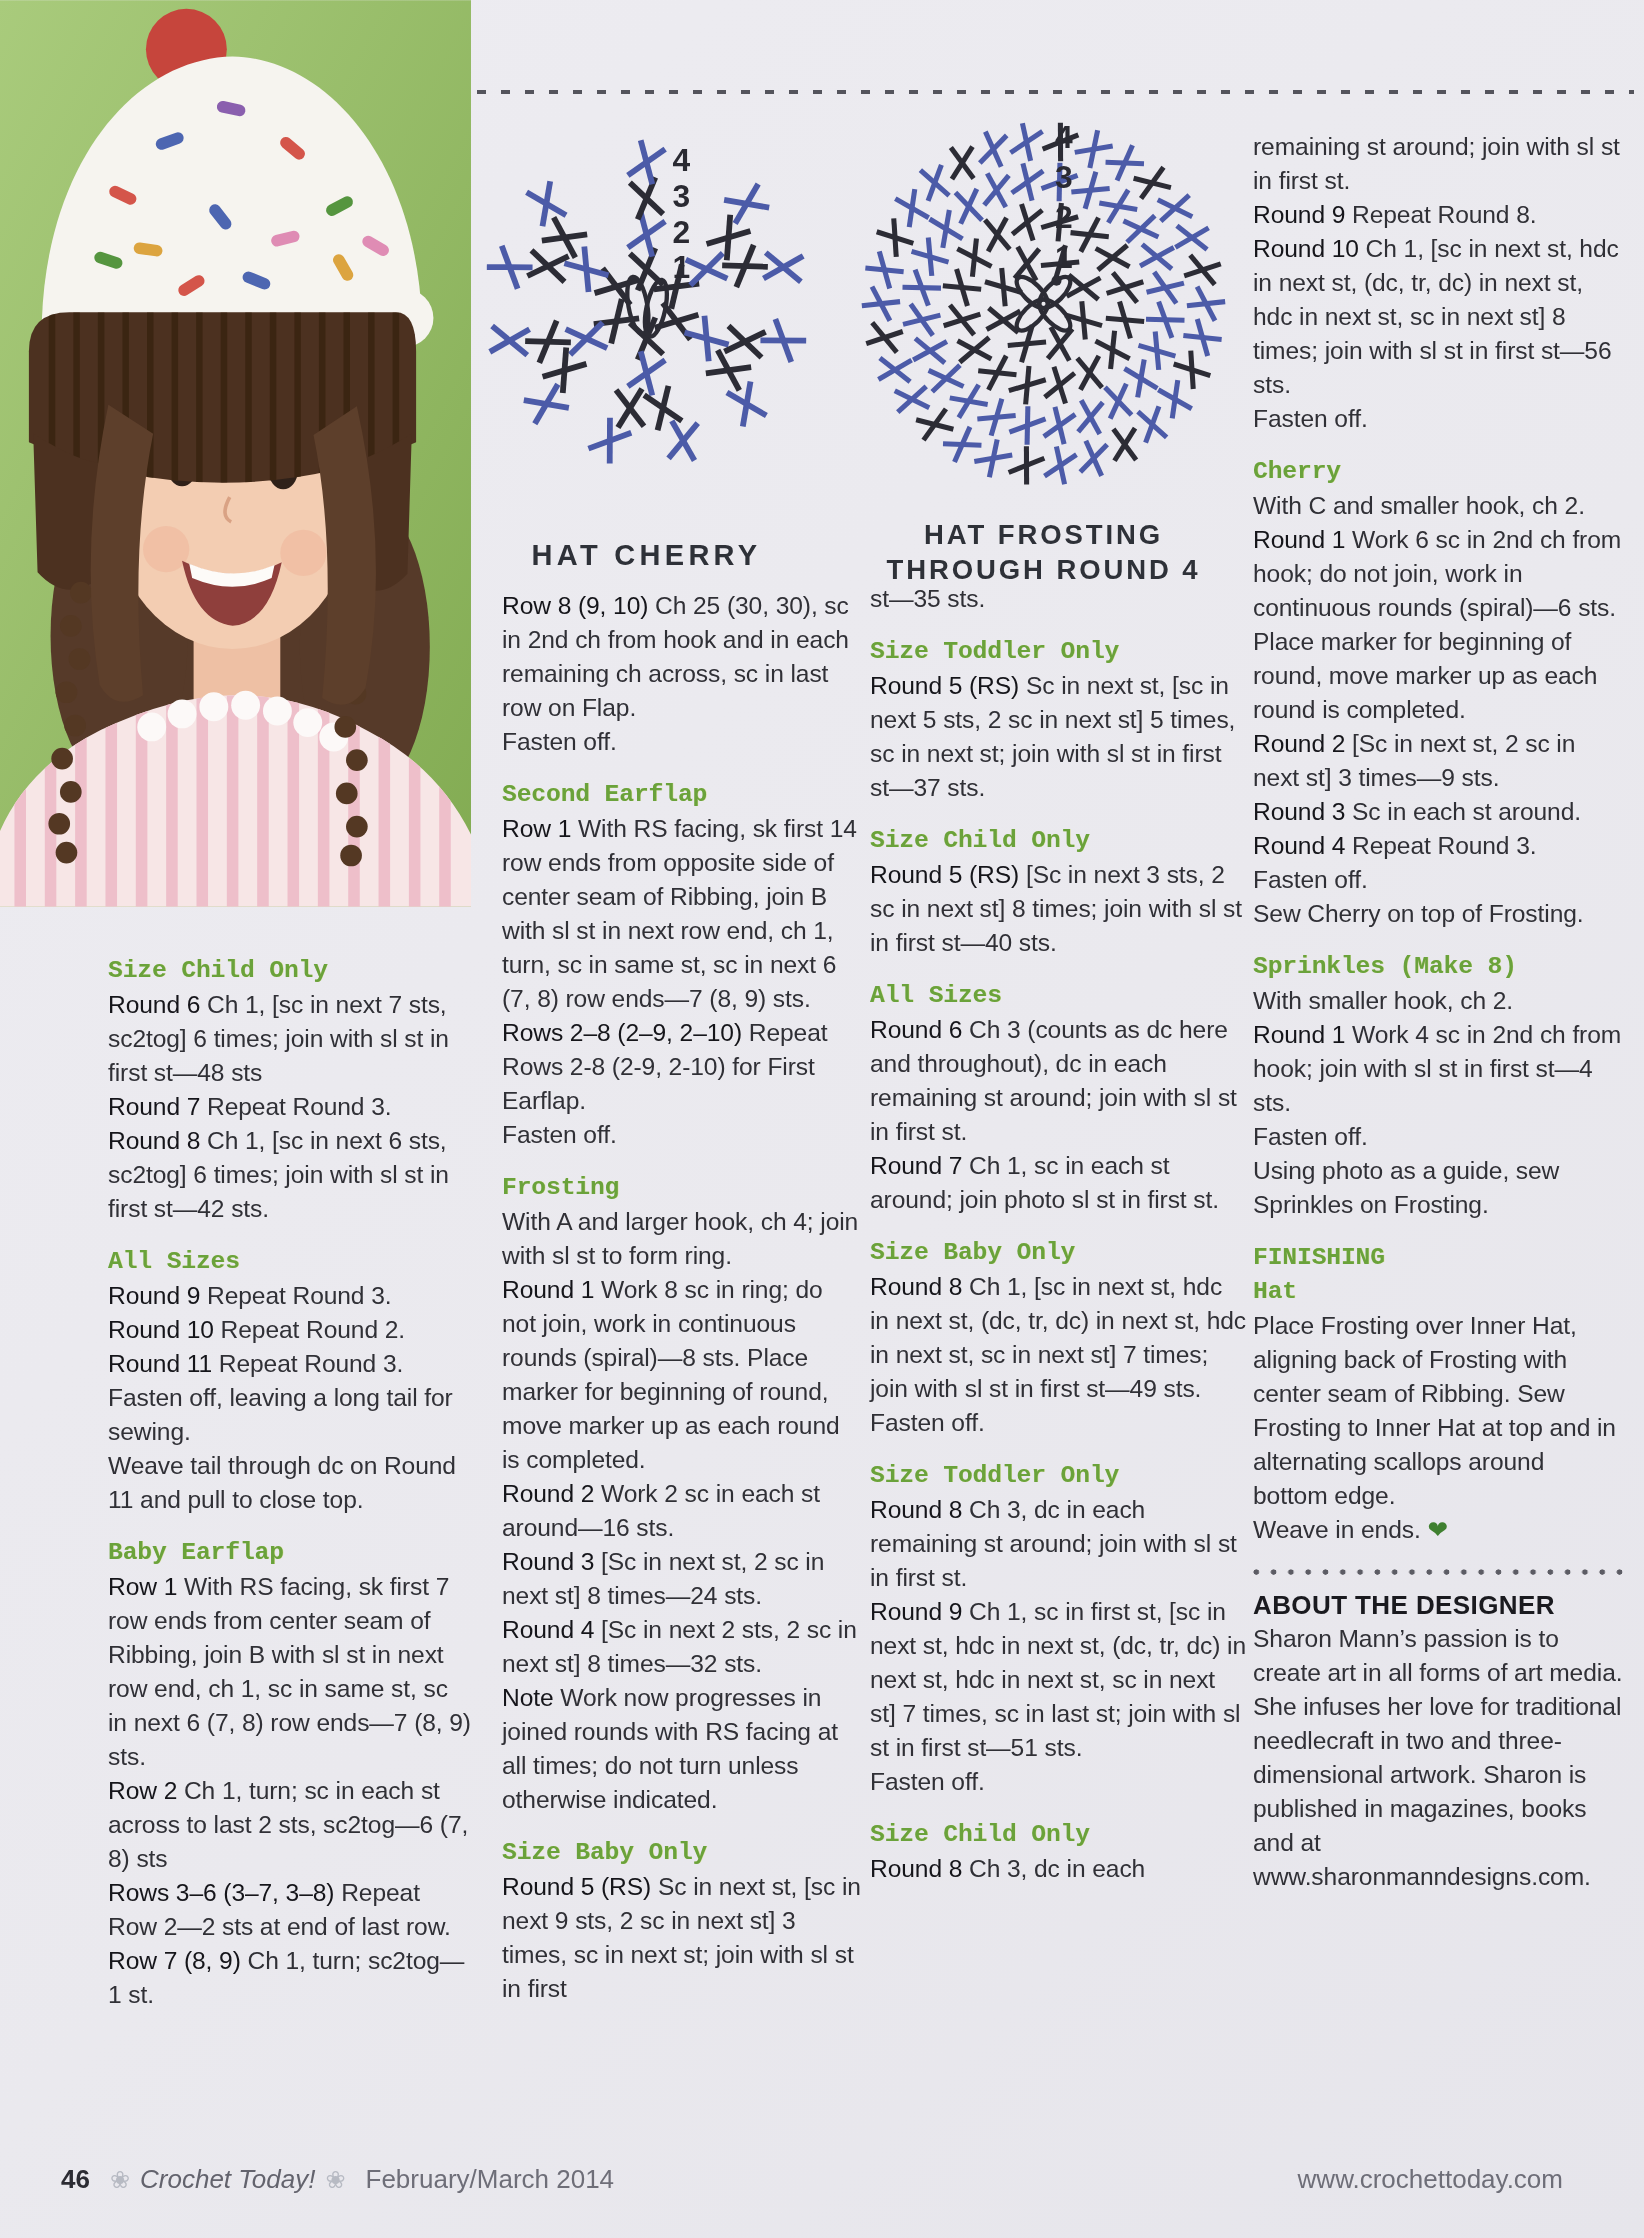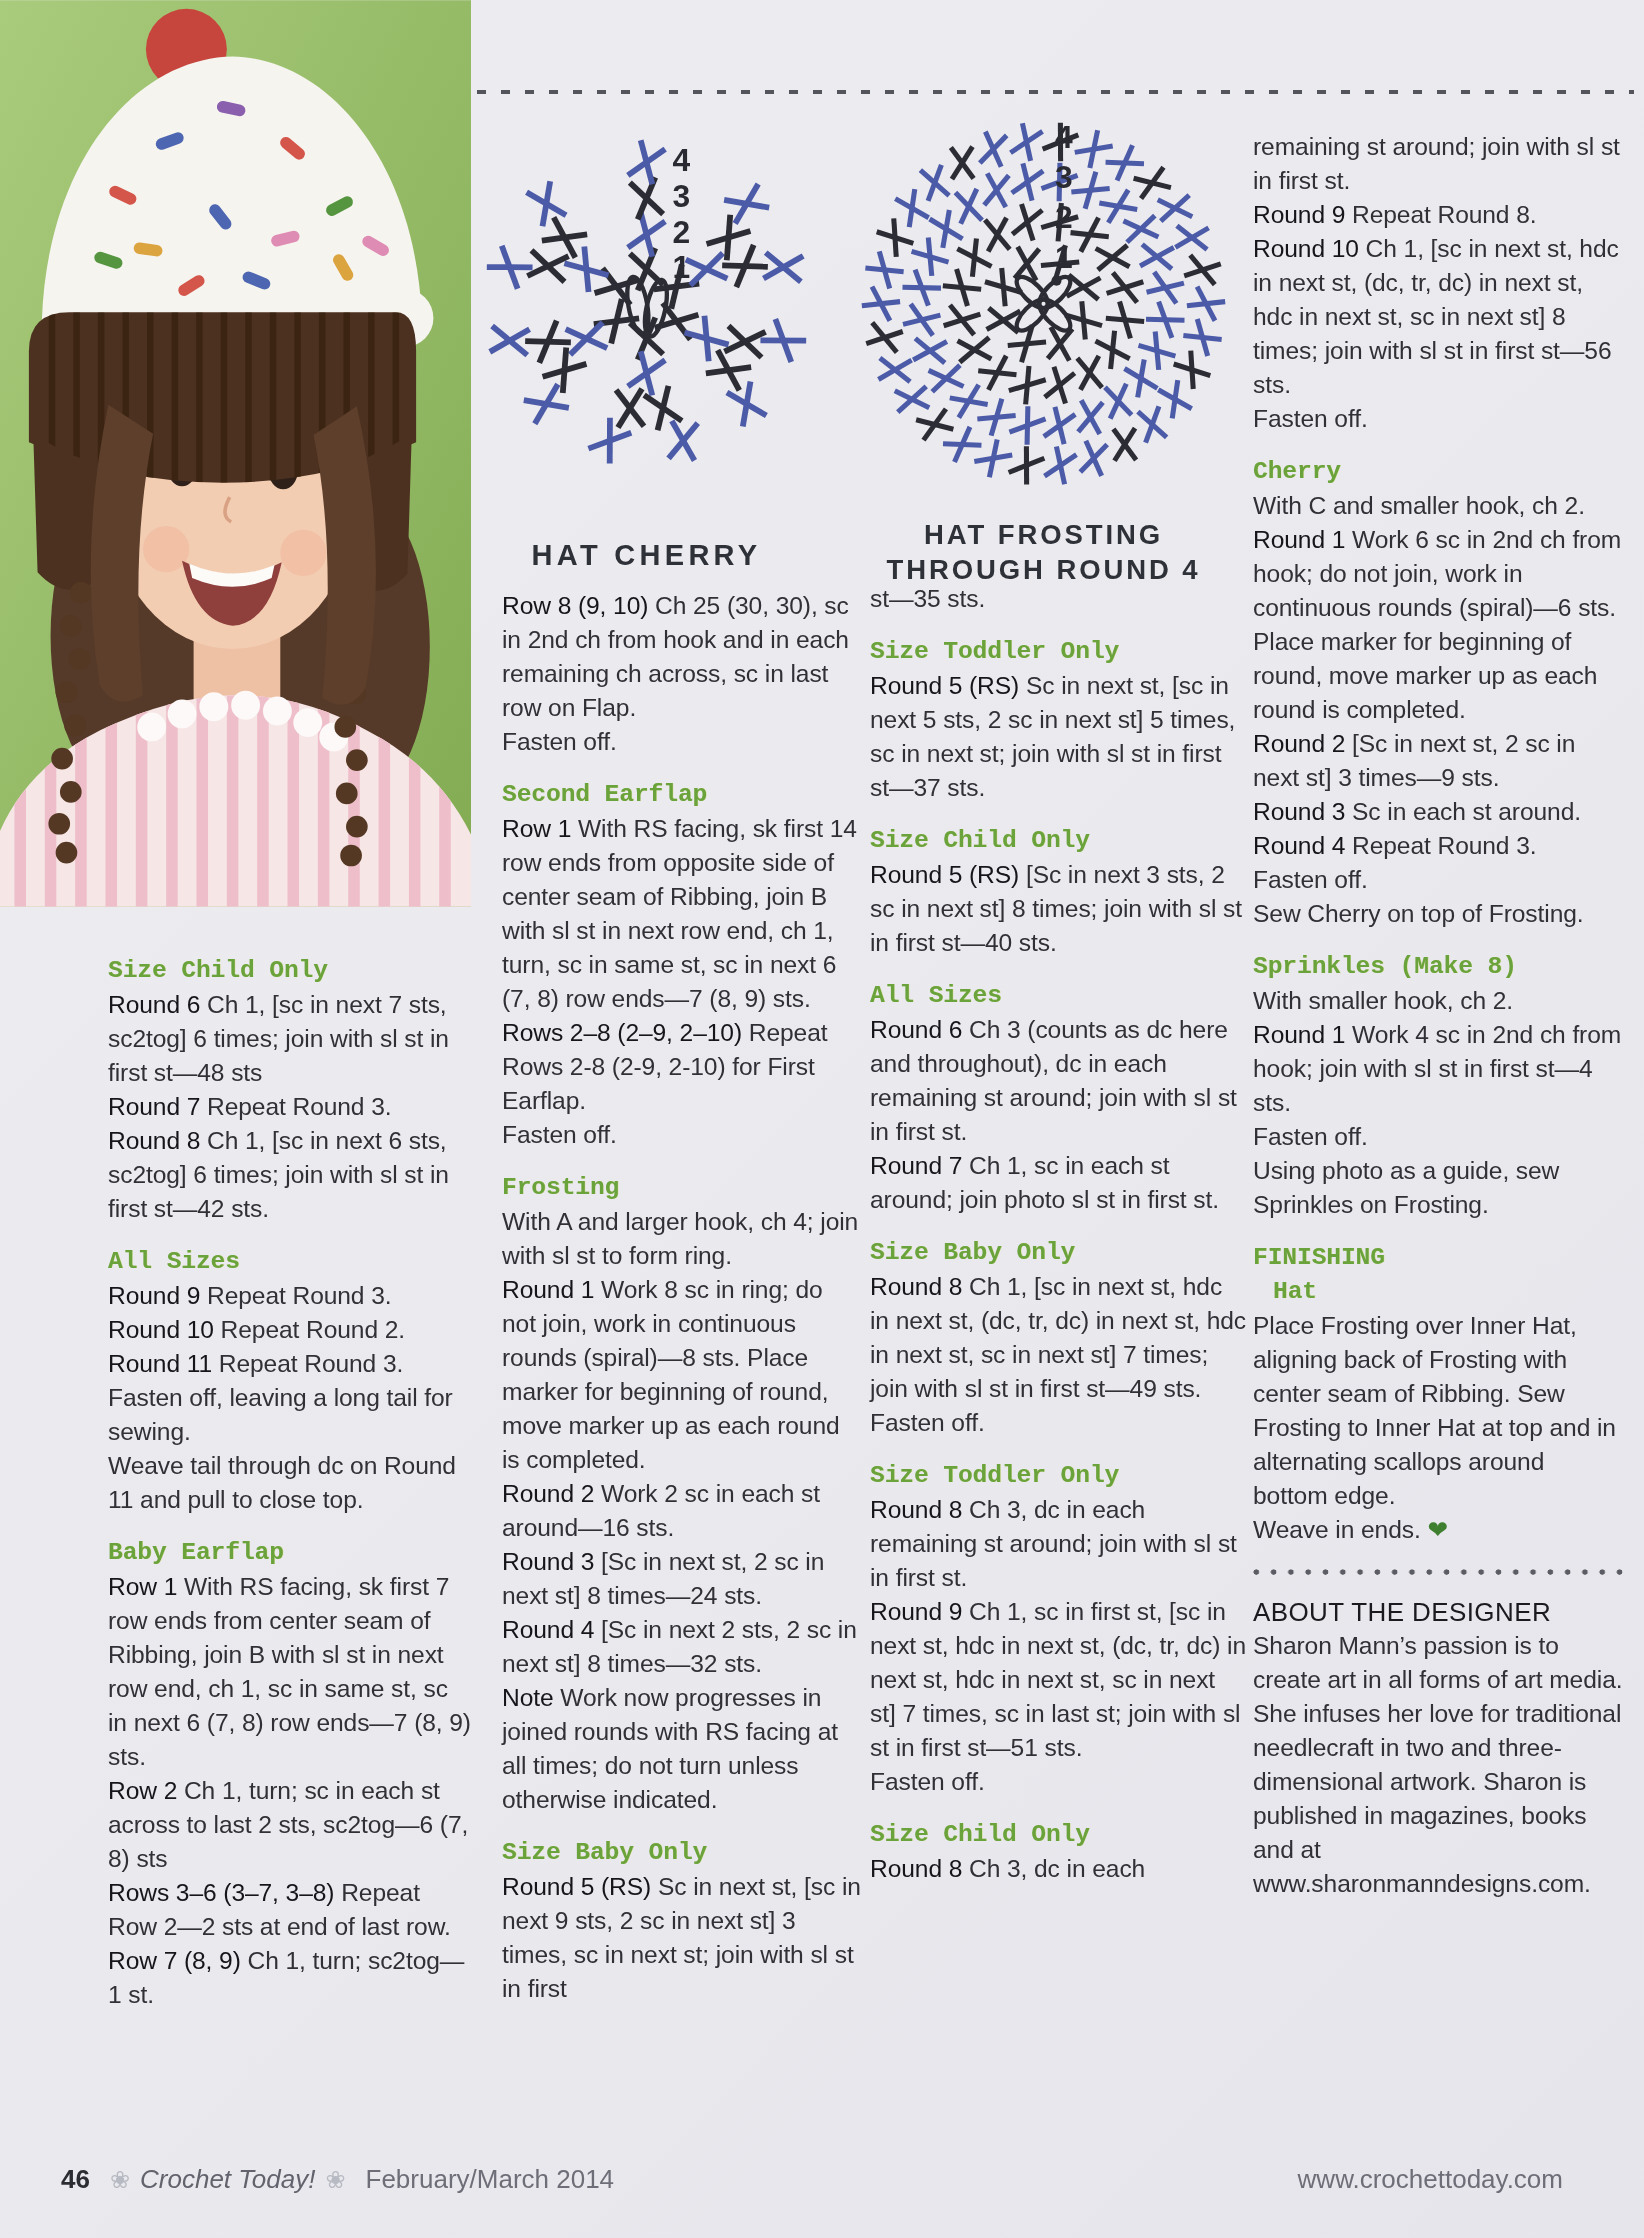--- a/index.html
+++ b/index.html
@@ -16,22 +16,22 @@
   #cherry-label{left:455px;top:539px;width:383px;font-size:29px;letter-spacing:4.3px;}
   #frosting-label{left:834px;top:517px;width:419px;font-size:27.5px;letter-spacing:2.9px;line-height:35px;}
   .col{position:absolute;font-size:24.6px;line-height:34px;color:#303036;letter-spacing:-0.1px;}
   #col1{left:108px;top:954px;width:365px;}
   #col2{left:502px;top:589px;width:361px;}
   #col3{left:870px;top:582px;width:376px;}
   #col4{left:1253px;top:130px;width:372px;}
   .para{margin:0;}
   .b{font-weight:normal;color:#15151a;}
   .h{font-weight:bold;color:#6aa23b;margin-top:19px;text-shadow:0.4px 0.4px 0 #d9e0a0;font-family:Liberation Mono, monospace;}
-  .h2{margin-top:0;margin-left:20px;}
-  .hb{font-weight:normal;color:#1a1a1f;margin-top:20px;font-size:26px;letter-spacing:0.4px;}
+  .h2{margin-top:0;}
+  .hb{font-weight:bold;color:#1a1a1f;margin-top:13px;font-size:26px;letter-spacing:0.4px;}
   .col > *:first-child{margin-top:0;}
   .dotsep{margin:21.7px 0 13px 0;height:6.5px;
         background-image:radial-gradient(circle at 3.3px 3.3px,#5c5c64 2.6px,transparent 3.1px);
         background-size:17.3px 6.5px;background-repeat:repeat-x;}
   .heart{color:#3f8030;}
   .footer{position:absolute;top:2164px;font-size:26px;color:#6e6e78;white-space:nowrap;}
   #footer-left{left:61px;}
   #footer-right{right:81px;}
   .pageno{font-weight:bold;color:#2c2c33;margin-right:10px;}
   .flower{color:#b7bac3;margin:0 10px;font-size:24px;}

